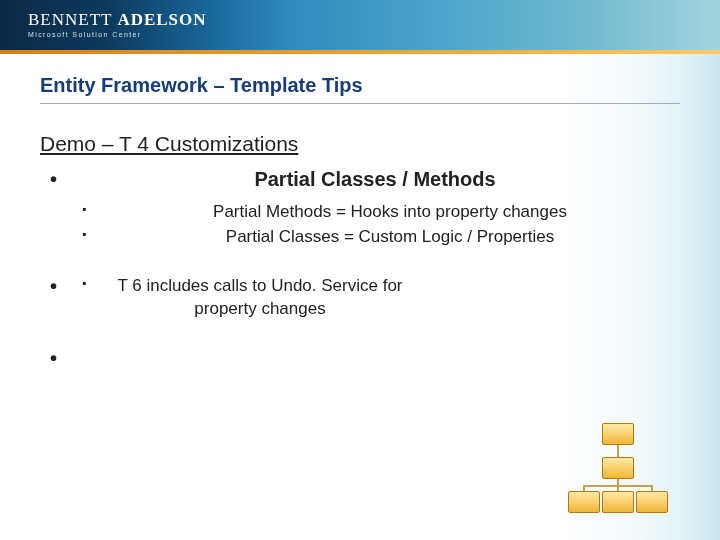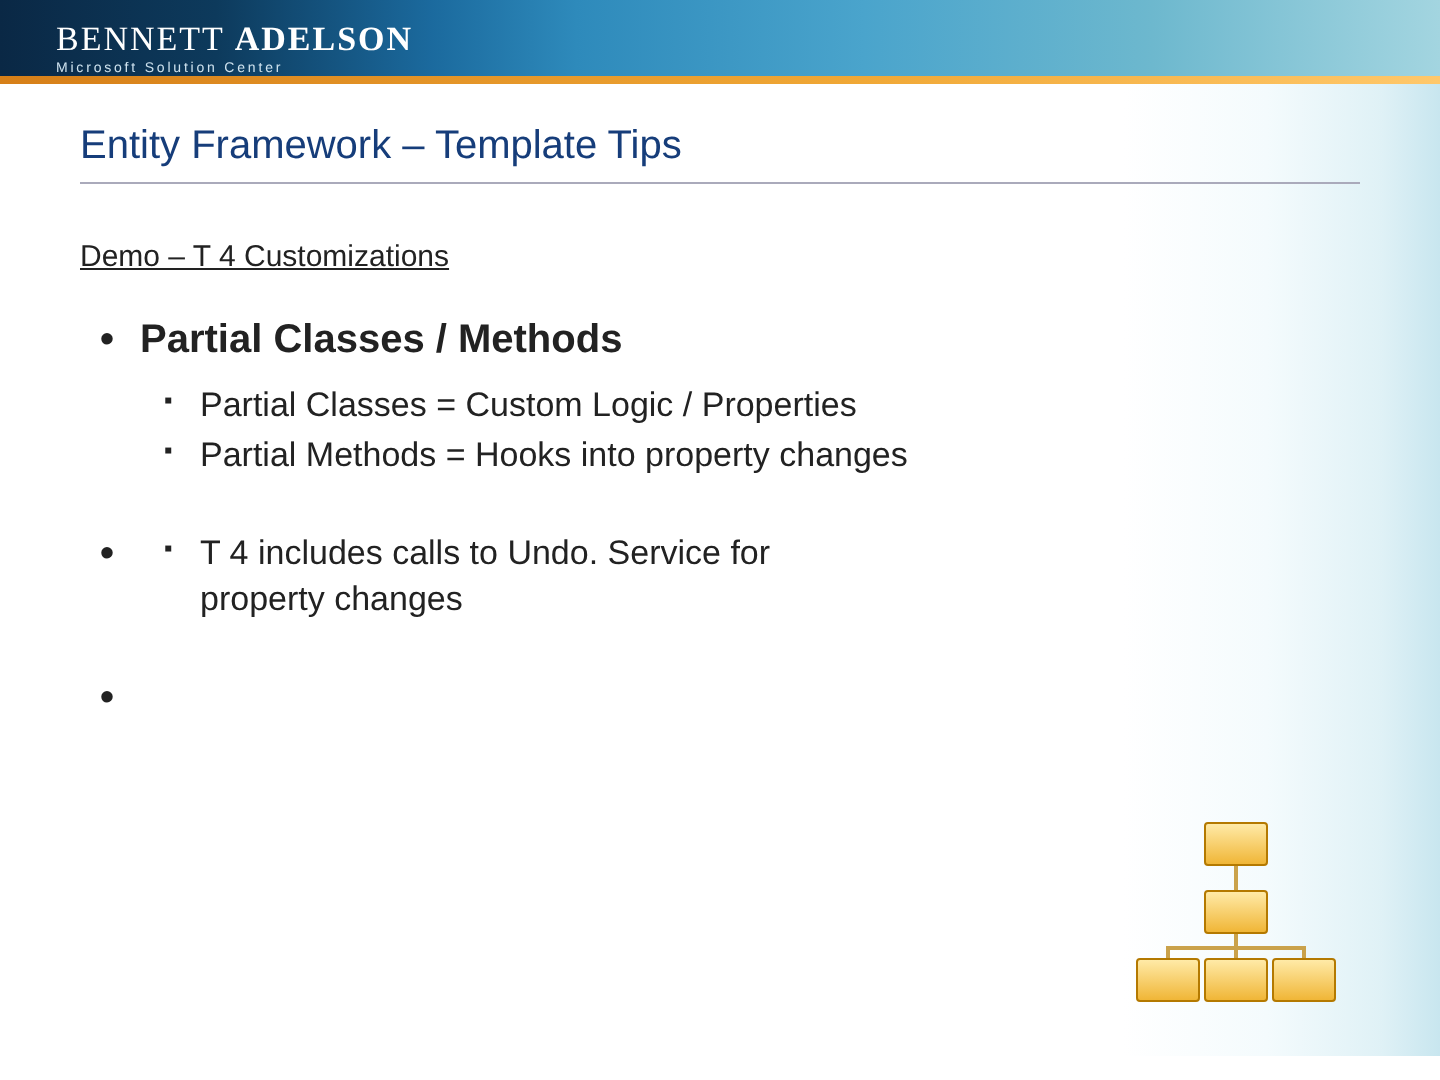--- a/index.html
+++ b/index.html
@@ -5,21 +5,21 @@
   * { margin: 0; padding: 0; box-sizing: border-box; }
   body {
     width: 720px;
     height: 540px;
     font-family: Arial, Helvetica, sans-serif;
     background: #fff;
     position: relative;
     overflow: hidden;
   }
   .header-bar {
-    height: 38px;
+    height: 50px;
     background: linear-gradient(to right, #0a2845 0%, #0d3a5c 15%, #1b6a9e 30%, #2e8abb 40%, #4aa4cc 60%, #6db8ce 80%, #a3d5e0 100%);
     position: relative;
   }
   .logo-block {
     position: absolute;
     left: 28px;
     top: 10px;
     color: #fff;
   }
   .logo-main {
@@ -40,42 +40,43 @@
     background: linear-gradient(to right, #d67f18, #f0a836 60%, #ffc86b);
   }
   .content {
     padding: 20px 40px 0 40px;
     position: relative;
     height: 486px;
     background: linear-gradient(to right, #fff 0%, #fff 78%, #f4fbfd 88%, #dff1f6 96%, #c8e6ef 100%);
   }
   .slide-title {
     font-size: 20px;
-    font-weight: 400;
+    font-weight: 700;
     color: #163d7a;
     border-bottom: 1px solid #aab;
     padding-bottom: 6px;
     margin-bottom: 28px;
   }
   .section-heading {
-    font-size: 15px;
+    font-size: 21px;
     color: #222;
     text-decoration: underline;
-    margin-bottom: 22px;
+    margin-bottom: 12px;
   }
   ul.level1 {
     list-style: none;
     padding-left: 30px;
   }
   ul.level1 > li {
     position: relative;
     font-size: 20px;
     font-weight: 700;
     color: #222;
     margin-bottom: 26px;
+    text-align: center;
   }
   ul.level1 > li::before {
     content: "•";
     position: absolute;
     left: -20px;
     top: 0;
     font-size: 20px;
     color: #222;
   }
   ul.level2 {
@@ -145,27 +146,27 @@
 <div class="content">
 
   <div class="slide-title">Entity Framework – Template Tips</div>
 
   <div class="section-heading">Demo – T 4 Customizations</div>
 
   <ul class="level1">
     <li>
       <span>Partial Classes / Methods</span>
       <ul class="level2">
+        <li>Partial Methods = Hooks into property changes</li>
         <li>Partial Classes = Custom Logic / Properties</li>
-        <li>Partial Methods = Hooks into property changes</li>
       </ul>
     </li>
     <li>
       <ul class="level2">
-        <li style="max-width:320px">T 4 includes calls to Undo. Service for property changes</li>
+        <li style="max-width:320px">T 6 includes calls to Undo. Service for property changes</li>
       </ul>
     </li>
     <li>
     </li>
   </ul>
 
   <div class="diagram">
     <div class="box small top"></div>
     <div class="connector v1"></div>
     <div class="box small mid"></div>

